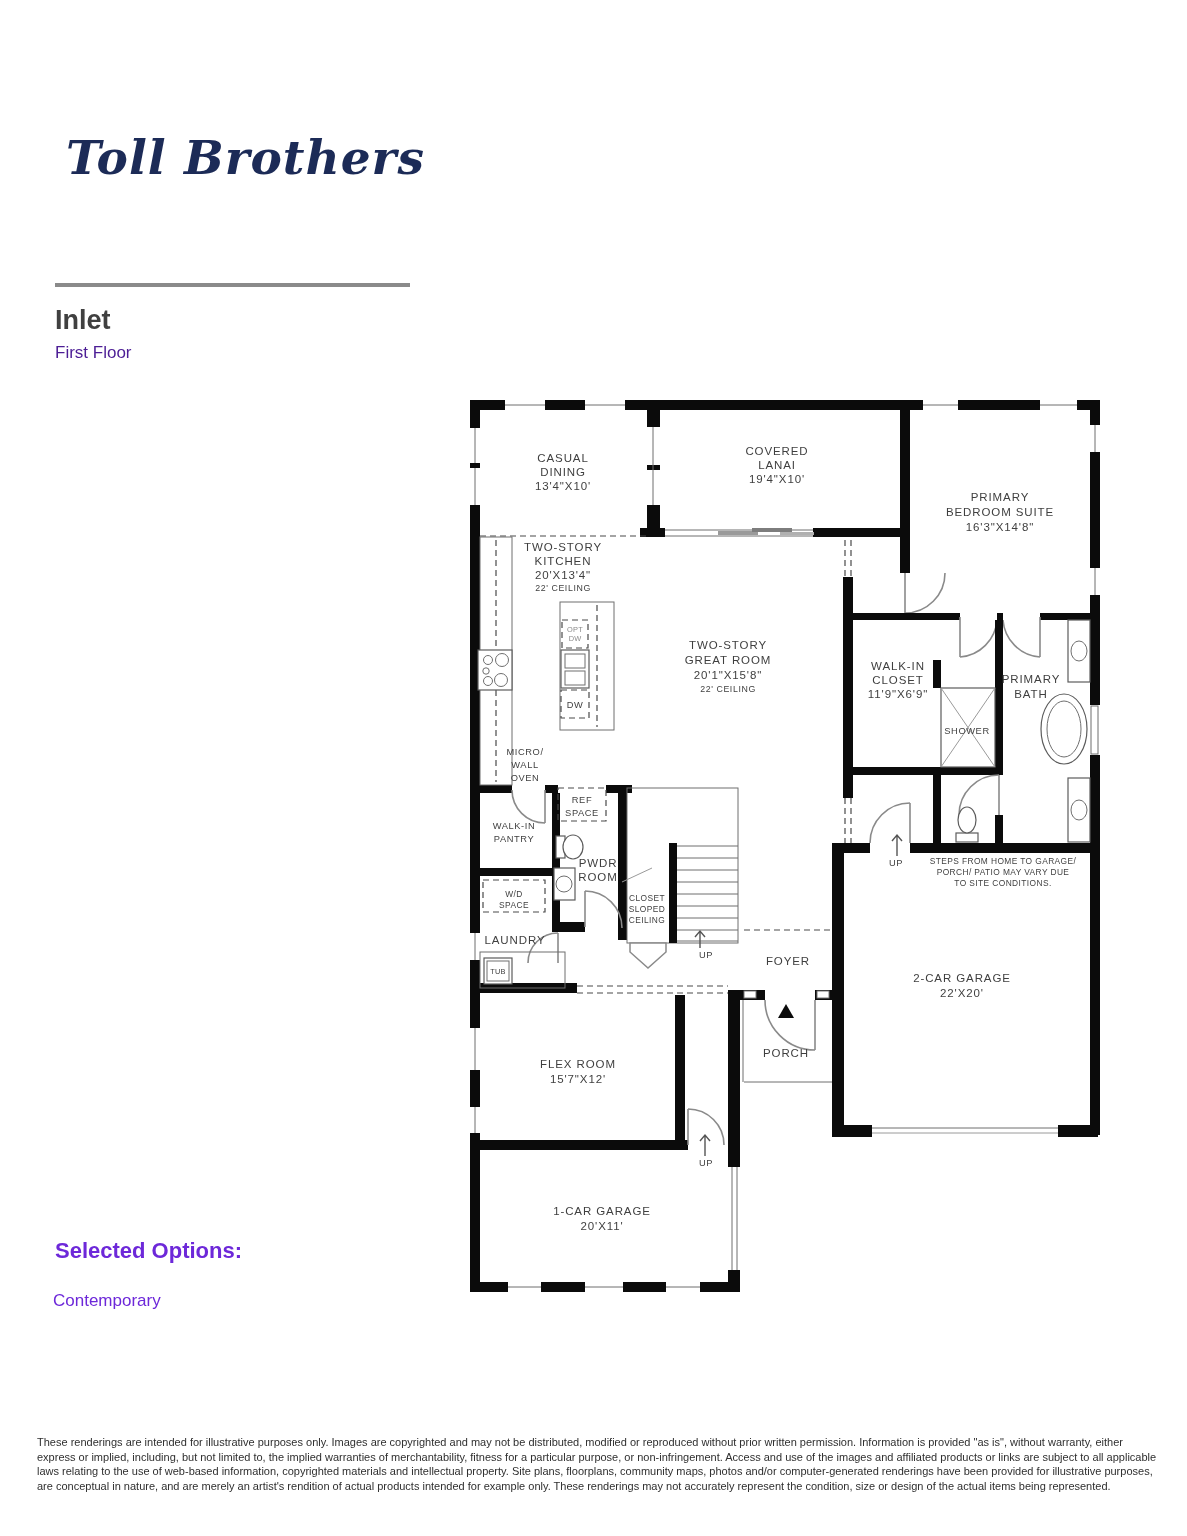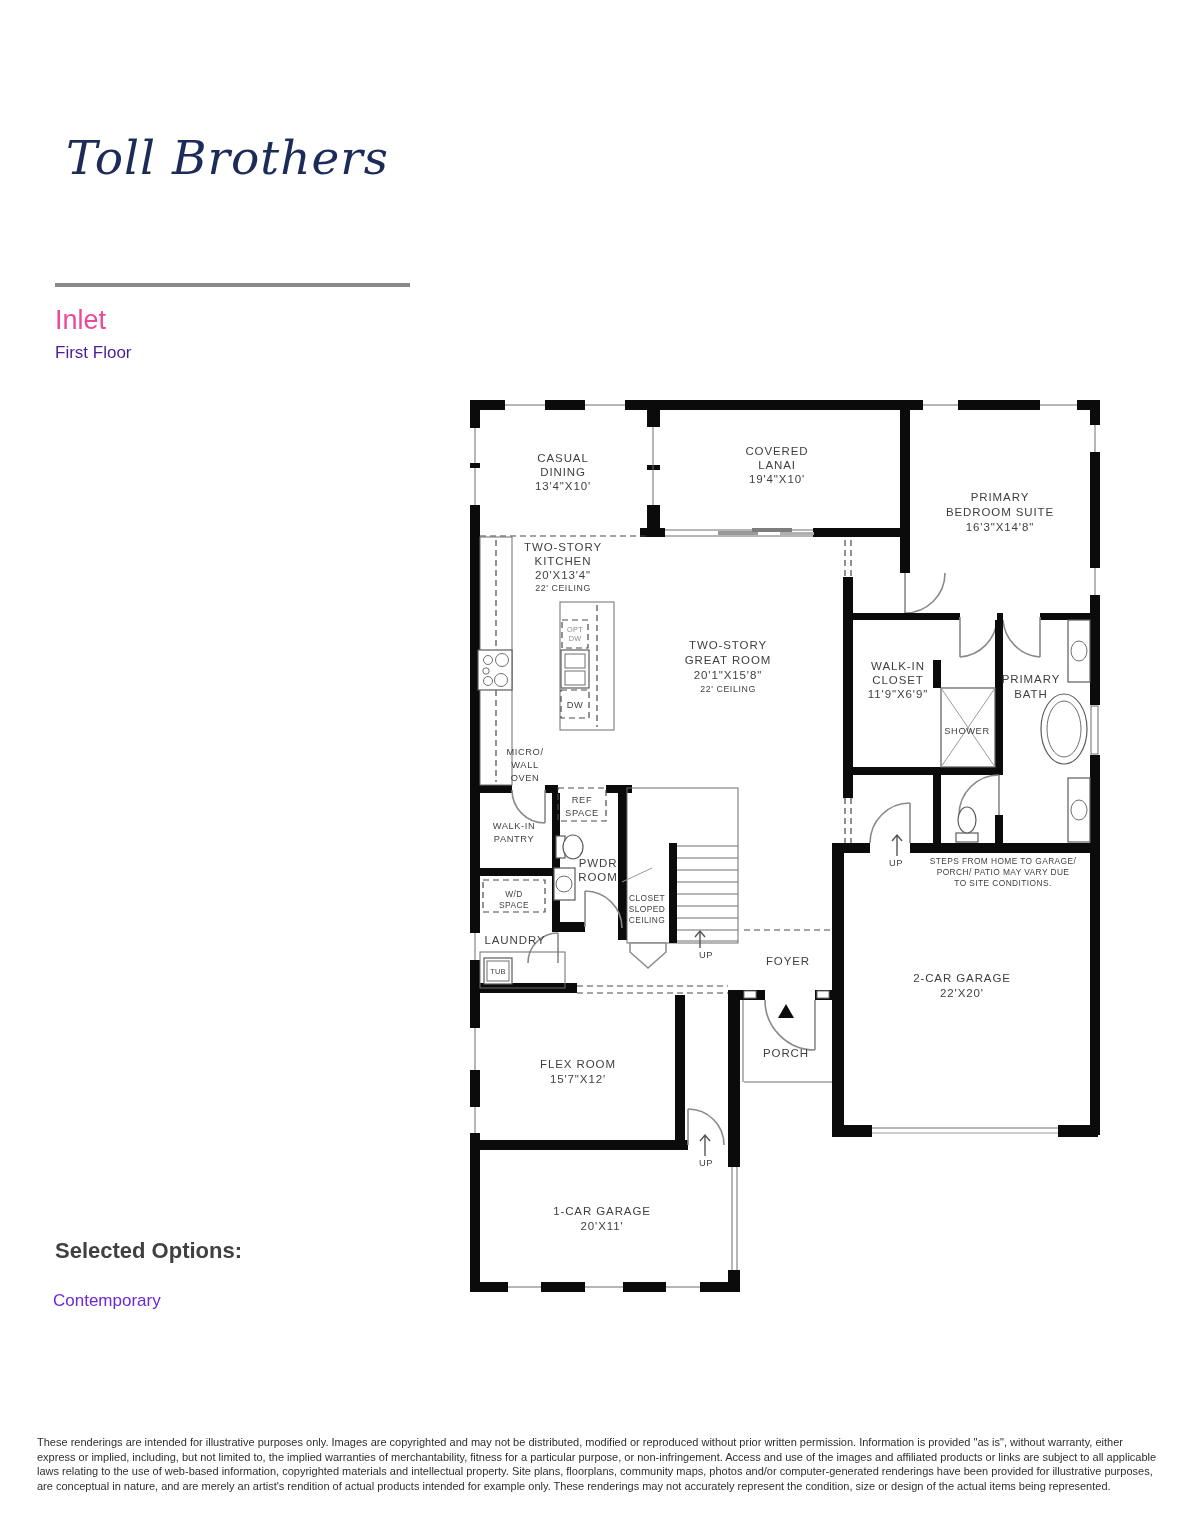--- a/index.html
+++ b/index.html
@@ -1,21 +1,21 @@
 <!DOCTYPE html>
 <html><head>
 <meta charset="utf-8">
 <style>
   html,body{margin:0;padding:0;background:#fff;}
   body{width:1187px;height:1536px;position:relative;font-family:"Liberation Sans",sans-serif;overflow:hidden;}
-  .logo{position:absolute;left:66px;top:130px;font-family:"DejaVu Serif",serif;font-style:italic;font-weight:normal;font-size:47px;color:#1c2b57;letter-spacing:1px;}
+  .logo{position:absolute;left:66px;top:130px;font-family:"DejaVu Serif",serif;font-style:italic;font-weight:bold;font-size:47px;color:#1c2b57;letter-spacing:1px;}
   .rule{position:absolute;left:55px;top:283px;width:355px;height:4px;background:#8a8a8a;}
-  .plan-name{position:absolute;left:55px;top:305px;font-size:27px;font-weight:normal;color:#ec4899;}
+  .plan-name{position:absolute;left:55px;top:305px;font-size:27px;font-weight:bold;color:#404040;}
   .floor-label{position:absolute;left:55px;top:343px;font-size:17px;color:#4c1d95;}
-  .sel-head{position:absolute;left:55px;top:1238px;font-size:22px;font-weight:bold;color:#404040;text-align:center;}
+  .sel-head{position:absolute;left:55px;top:1238px;font-size:22px;font-weight:bold;color:#6d28d9;text-align:center;}
   .sel-item{position:absolute;left:53px;top:1291px;font-size:17px;color:#6d28d9;}
   .disclaimer{position:absolute;left:37px;top:1400px;width:1122px;font-size:11px;line-height:14.6px;color:#2f2f2f;margin-top:35px;}
   svg{position:absolute;left:460px;top:395px;width:650px;height:905px;}
   svg text{font-family:"Liberation Sans",sans-serif;fill:#3f3f3f;text-anchor:middle;font-weight:500;}
   .rm{font-size:11.5px;letter-spacing:0.9px;}
   .ceil{font-size:8.8px;letter-spacing:0.6px;}
   .sm{font-size:9.3px;letter-spacing:0.6px;}
   .xs{font-size:8.4px;letter-spacing:0.4px;}
   .tiny{font-size:7.4px;letter-spacing:0.2px;fill:#8a8a8a;}
   .wall{fill:#0b0b0b;}

